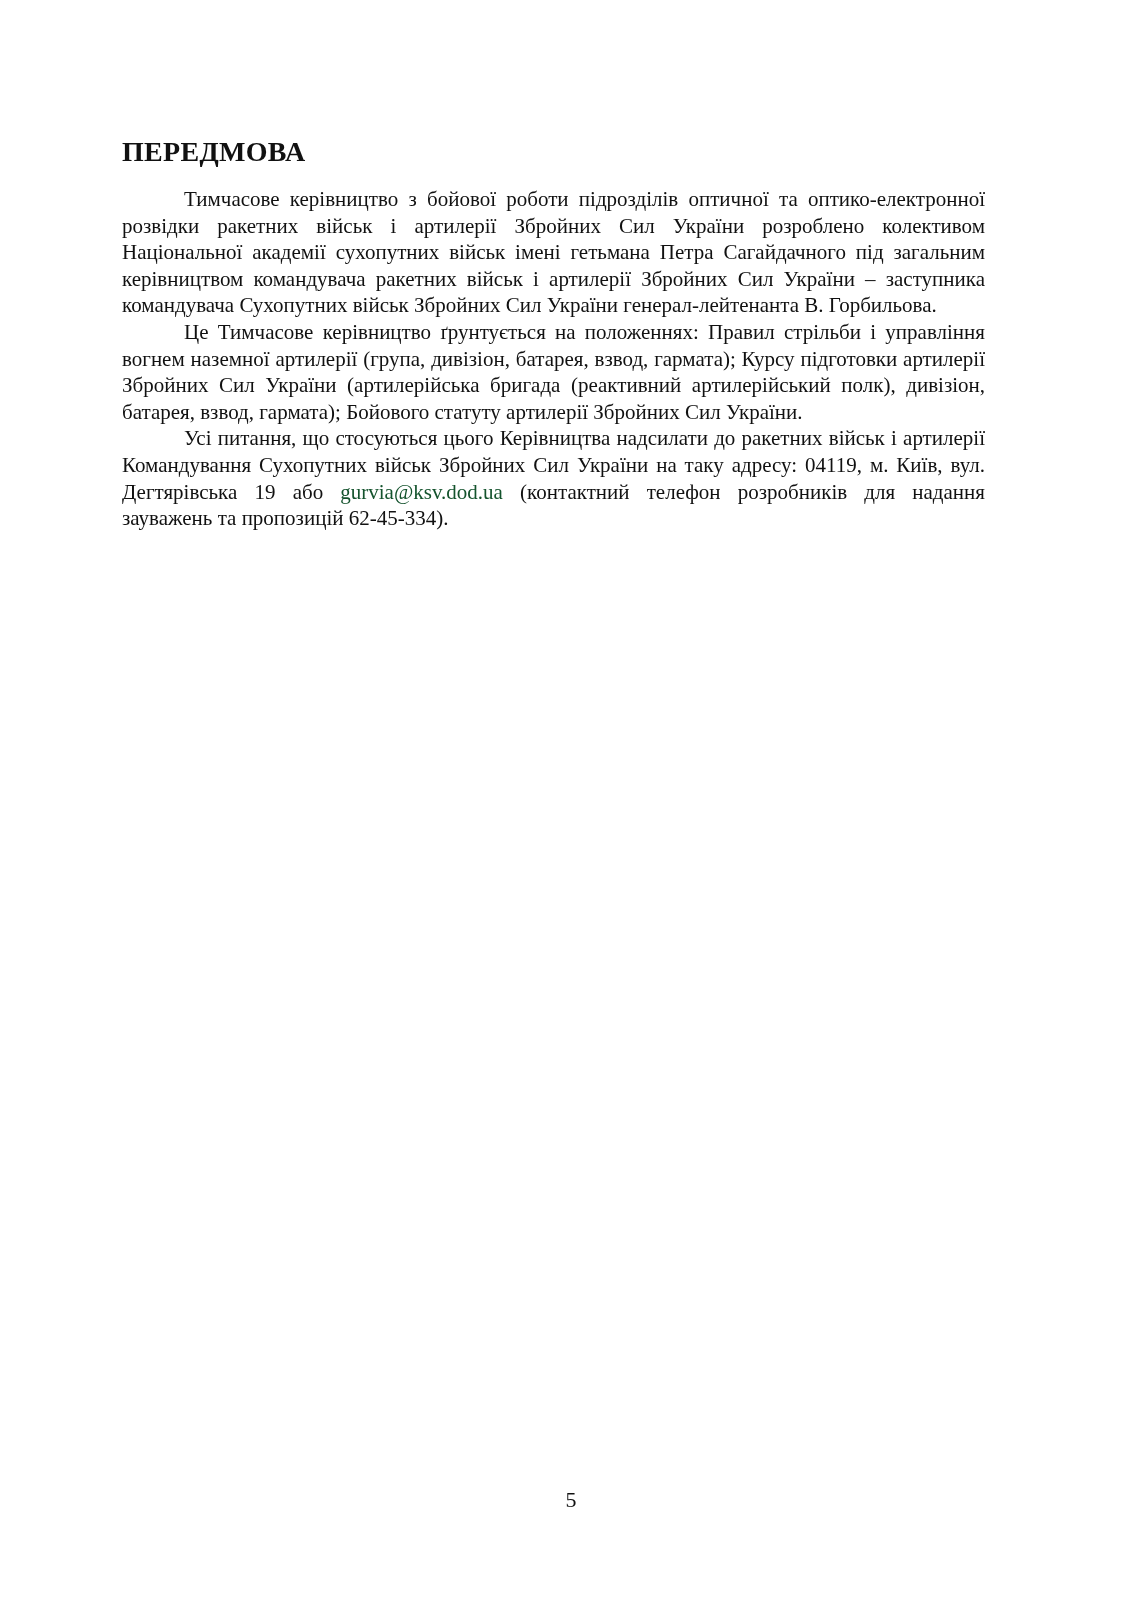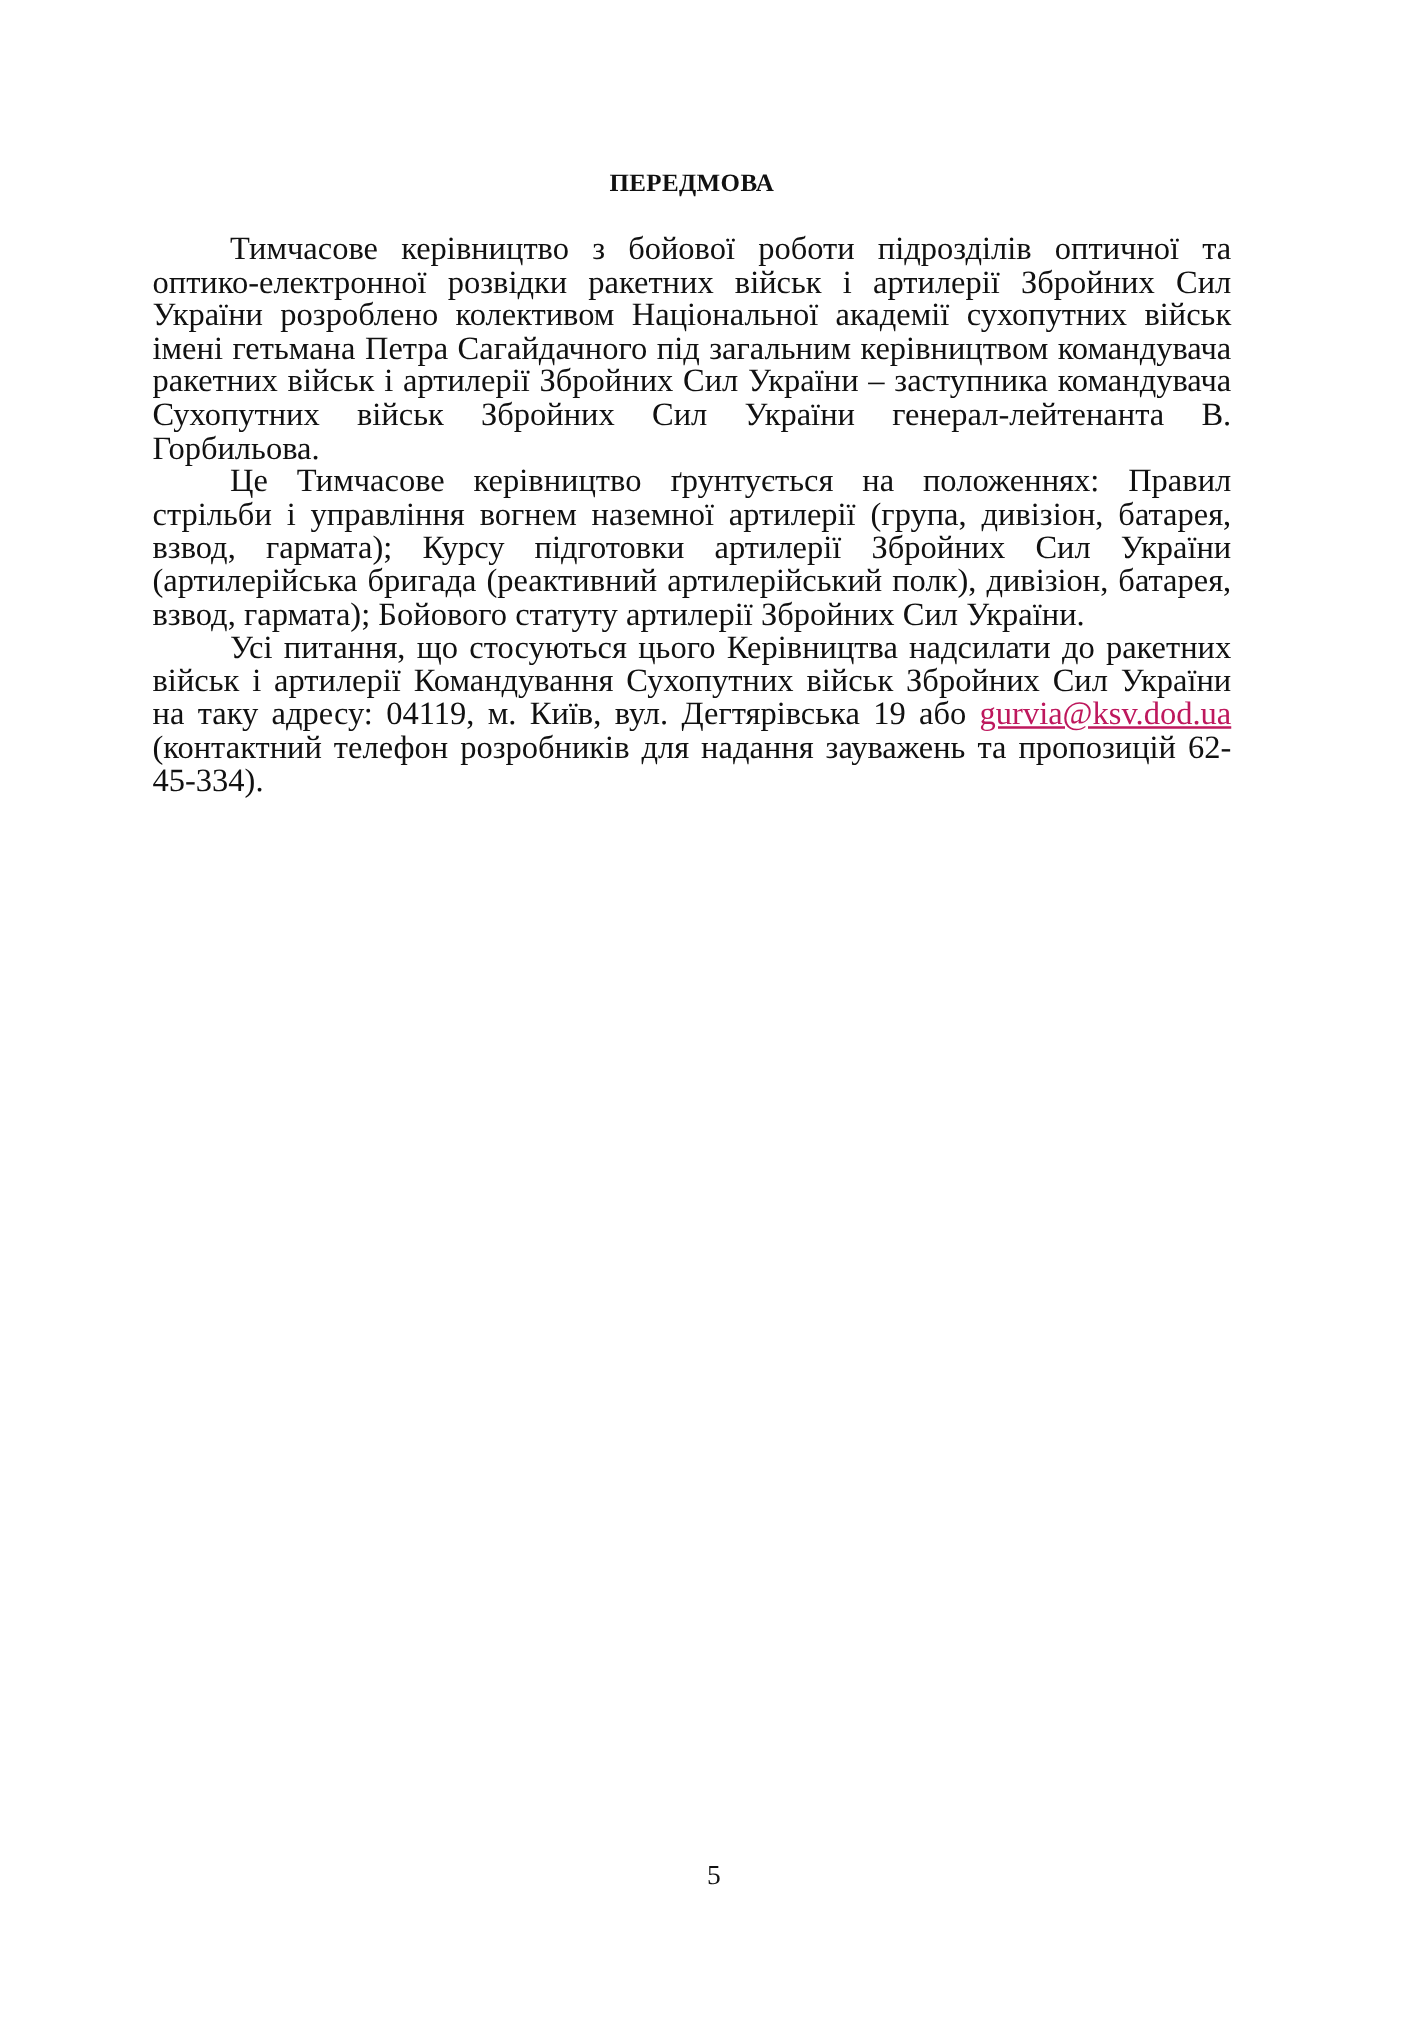--- a/index.html
+++ b/index.html
@@ -1,24 +1,24 @@
 <!DOCTYPE html>
 <html><head>
   <meta charset="utf-8">
   <style>
     html, body { margin: 0; padding: 0; background: #ffffff; }
     body { width: 1142px; height: 1615px; position: relative; overflow: hidden;
       font-family: "Liberation Serif", "DejaVu Serif", serif; color: #111; }
     .page { position: absolute; left: 122px; top: 0; width: 863px; }
-    .title { position: absolute; top: 136px; left: 0; width: 863px; text-align: center;
-      font-weight: bold; font-size: 20px; letter-spacing: 0.3px; }
+    .title { position: absolute; top: 136px; left: 0; width: 863px; text-align: left;
+      font-weight: bold; font-size: 28px; letter-spacing: 0.3px; }
     .body { position: absolute; top: 186px; left: 0; width: 863px; }
-    .para { margin: 0; font-size: 26px; line-height: 26.6px; text-align: justify;
+    .para { margin: 0; font-size: 21px; line-height: 26.6px; text-align: justify;
       text-indent: 62px; text-align-last: left; }
-    .email { text-decoration: underline; color: #be185d; }
+    .email { color: #14532d; }
     .page-num { position: absolute; top: 1487px; left: 0; width: 1142px; text-align: center;
       font-size: 22px; }
   </style>
 </head>
 <body>
 
 <div class="page">
   <div class="title">ПЕРЕДМОВА</div>
   <div class="body">
     <p class="para">Тимчасове керівництво з бойової роботи підрозділів оптичної та оптико-електронної розвідки ракетних військ і артилерії Збройних Сил України розроблено колективом Національної академії сухопутних військ імені гетьмана Петра Сагайдачного під загальним керівництвом командувача ракетних військ і артилерії Збройних Сил України – заступника командувача Сухопутних військ Збройних Сил України генерал-лейтенанта В. Горбильова.</p>

